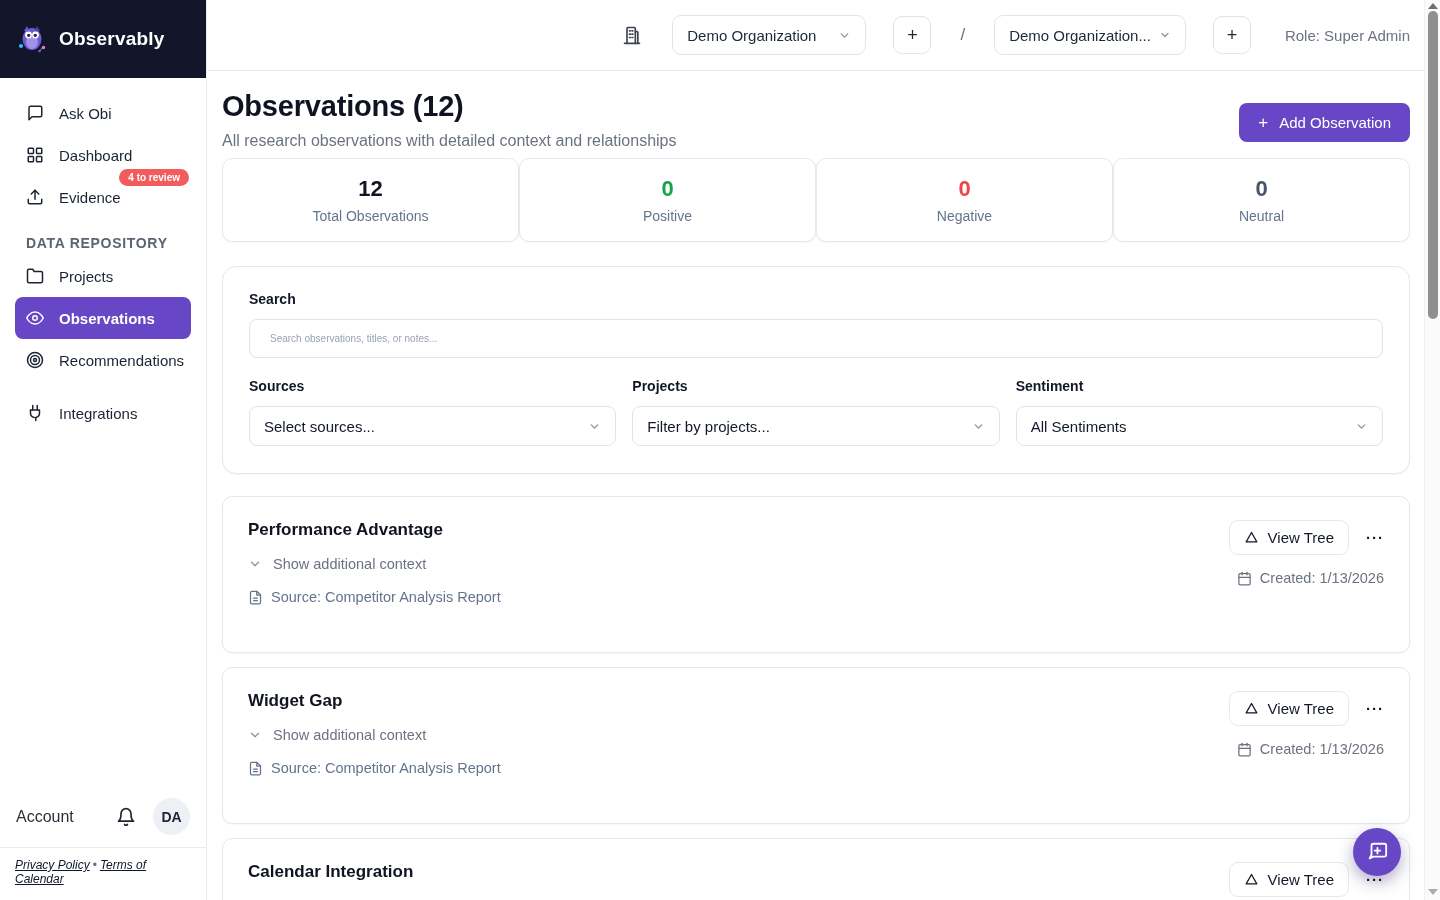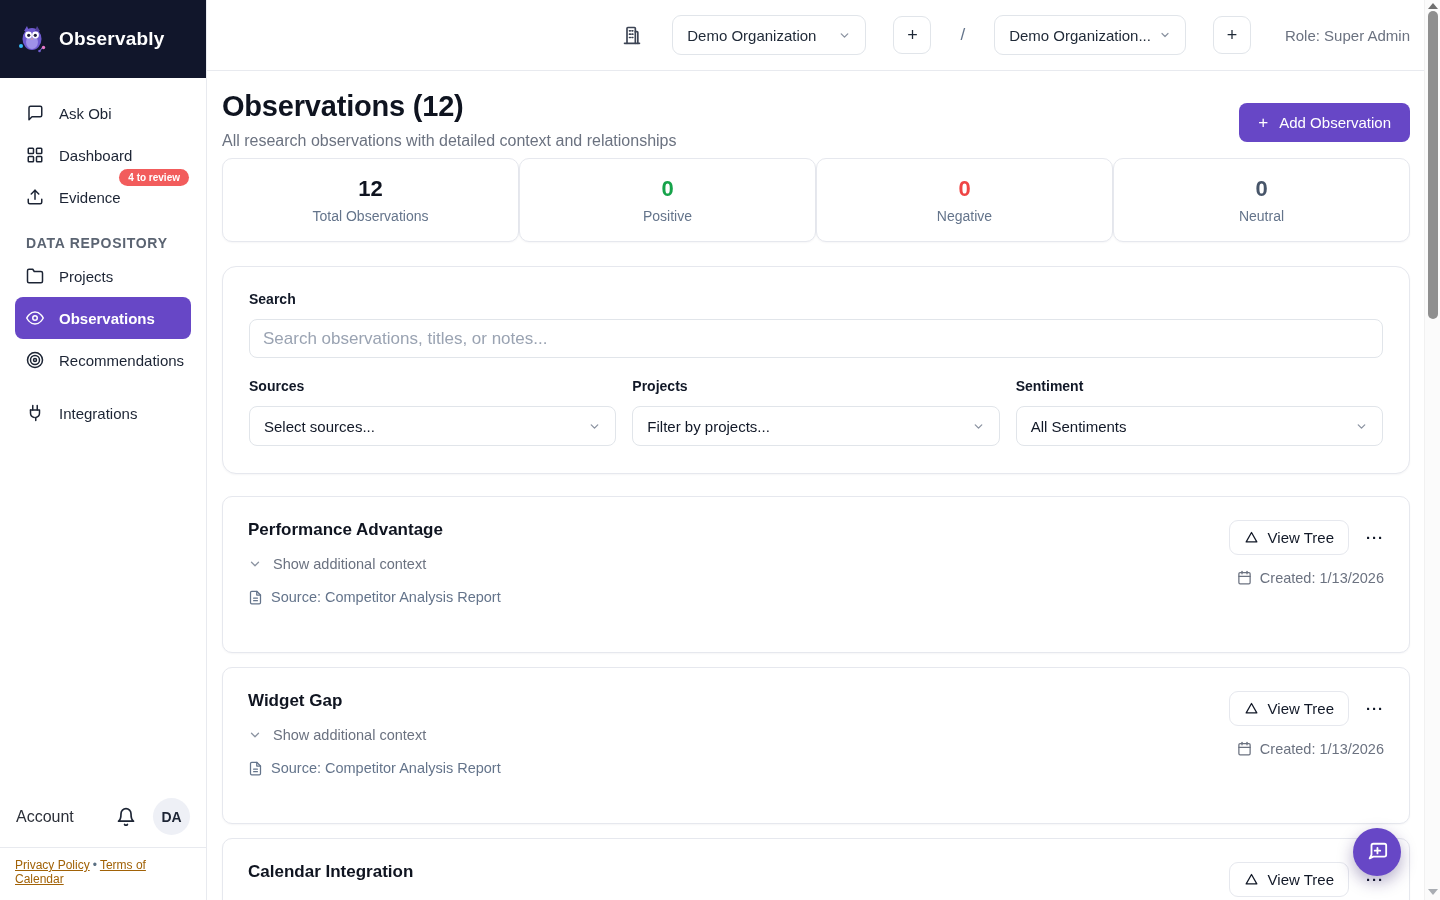--- a/index.html
+++ b/index.html
@@ -19,21 +19,21 @@
   .nav-item.active svg { stroke:#fff; }
   .nav-badge { position:absolute; top:-7px; right:2px; background:#f25c5c; color:#fff; font-size:10px; font-weight:700; padding:3px 9px; border-radius:999px; white-space:nowrap; }
   .nav-section { margin:17px 0 4px 11px; font-size:14px; font-weight:700; letter-spacing:.05em; color:#5b6472; }
   .nav-gap { height:11px; }
   .side-bottom { margin-top:auto; }
   .account-row { display:flex; align-items:center; padding:12px 16px 12px 16px; }
   .account-label { font-size:16px; color:#2b2f38; }
   .bell-btn { margin-left:auto; margin-right:16px; width:22px; height:22px; display:flex; align-items:center; justify-content:center; cursor:pointer; }
   .avatar { width:37px; height:37px; border-radius:50%; background:#eef0f6; color:#1c2434; font-size:14px; font-weight:700; display:flex; align-items:center; justify-content:center; cursor:pointer; }
   .side-footer { border-top:1px solid #e8eaef; padding:10px 15px 14px 15px; font-size:12px; color:#5b7083; }
-  .side-footer a { color:#a16207; text-decoration:underline; cursor:pointer; }
+  .side-footer a { color:#0f172a; text-decoration:underline; cursor:pointer;font-style:italic; }
   .side-footer .sep { text-decoration:none; margin:0 3px; }
 
   
   .main { flex:1; display:flex; flex-direction:column; min-width:0; }
   .topbar { height:71px; flex:0 0 71px; border-bottom:1px solid #e8eaef; display:flex; align-items:center; justify-content:flex-end; gap:27px; padding-right:30px; background:#fff; }
   .org-ico { color:#3c4454; display:flex; margin-right:3px; }
   .select-box { height:40px; border:1px solid #e1e5ea; border-radius:9px; display:flex; align-items:center; gap:22px; padding:0 14px; font-size:15px; color:#1f2937; cursor:pointer; background:#fff; }
   .select-box.small-gap { gap:8px; }
   .chev { color:#8b93a1; display:flex; }
   .plus-btn { width:38px; height:38px; border:1px solid #e1e5ea; border-radius:9px; background:#fff; font-size:18px; color:#1f2937; display:flex; align-items:center; justify-content:center; cursor:pointer; }
@@ -49,36 +49,36 @@
   .add-obs-btn .plus { font-size:17px; font-weight:400; }
 
   .stats-row { margin-top:8px; display:grid; grid-template-columns:repeat(4,1fr); }
   .stat-card { border:1px solid #e6e8ee; border-radius:10px; background:#fff; box-shadow:0 1px 2px rgba(16,24,40,.04); padding:17px 10px; text-align:center; }
   .stat-value { font-size:22px; font-weight:700; }
   .v-total { color:#0f1420; } .v-pos { color:#16a34a; } .v-neg { color:#ef4444; } .v-neu { color:#475569; }
   .stat-label { margin-top:6px; font-size:14px; color:#64748b; }
 
   .filter-card { margin-top:24px; border:1px solid #e6e8ee; border-radius:14px; background:#fff; box-shadow:0 1px 2px rgba(16,24,40,.04); padding:24px 26px 27px 26px; }
   .field-label { font-size:14px; font-weight:600; color:#111827; margin-bottom:12px; }
-  .search-input { width:100%; height:39px; border:1px solid #e1e5ea; border-radius:8px; padding:0 13px; font-size:17px; color:#111827; font-family:inherit; outline:none; }
+  .search-input { width:100%; height:39px; border:1px solid #e1e5ea; border-radius:8px; padding:0 20px; font-size:10px; color:#111827; font-family:inherit; outline:none; }
   .search-input::placeholder { color:#9aa3b2; }
   .filter-row { margin-top:20px; display:grid; grid-template-columns:1fr 1fr 1fr; gap:16px; }
   .filter-select { height:40px; border:1px solid #e1e5ea; border-radius:8px; display:flex; align-items:center; justify-content:space-between; padding:0 14px; font-size:15px; font-weight:500; color:#111827; cursor:pointer; background:#fff; }
 
   .obs-list { margin-top:22px; display:flex; flex-direction:column; gap:14px; }
   .obs-card { height:157px; border:1px solid #e6e8ee; border-radius:10px; background:#fff; box-shadow:0 1px 2px rgba(16,24,40,.04); padding:23px 25px; display:flex; justify-content:space-between; }
   .obs-left { display:flex; flex-direction:column; }
   .obs-title { font-size:17px; font-weight:700; color:#0f1420; }
   .obs-toggle { margin-top:16px; display:flex; align-items:center; gap:11px; font-size:14.5px; color:#6b7280; cursor:pointer; }
   .obs-source { margin-top:17px; display:flex; align-items:center; gap:8px; font-size:14.5px; color:#64748b; }
   .obs-right { display:flex; flex-direction:column; align-items:flex-end; gap:15px; }
   .obs-actions { display:flex; align-items:center; gap:17px; }
   .view-tree-btn { height:35px; border:1px solid #e6e8ee; border-radius:9px; background:#fff; display:flex; align-items:center; gap:9px; padding:0 14px; font-size:15px; font-weight:500; color:#111827; cursor:pointer; font-family:inherit; }
   .menu-dots { font-size:15px; font-weight:700; color:#111827; letter-spacing:1px; cursor:pointer; line-height:1; }
-  .obs-created { display:flex; align-items:flex-start; gap:8px; font-size:14.5px; color:#6b7280; }
+  .obs-created { display:flex; align-items:flex-end; gap:8px; font-size:14.5px; color:#6b7280; }
 
   
   .fab { position:absolute; left:1353px; top:828px; width:48px; height:48px; border-radius:50%; background:#6747c6; border:none; display:flex; align-items:center; justify-content:center; box-shadow:0 6px 16px rgba(40,20,100,.35); cursor:pointer; z-index:30; }
 
   
   .scrollbar { position:absolute; left:1424px; top:0; width:16px; height:900px; background:#fbfbfb; border-left:1px solid #f1f1f1; z-index:40; }
   .sb-up { position:absolute; top:3px; left:3px; width:0; height:0; border-left:5px solid transparent; border-right:5px solid transparent; border-bottom:6px solid #6f6f6f; cursor:pointer; }
   .sb-thumb { position:absolute; top:11px; left:3px; width:10px; height:308px; background:#8f8f8f; border-radius:6px; cursor:pointer; }
   .sb-down { position:absolute; bottom:5px; left:3px; width:0; height:0; border-left:5px solid transparent; border-right:5px solid transparent; border-top:6px solid #a9adb3; cursor:pointer; }
 

